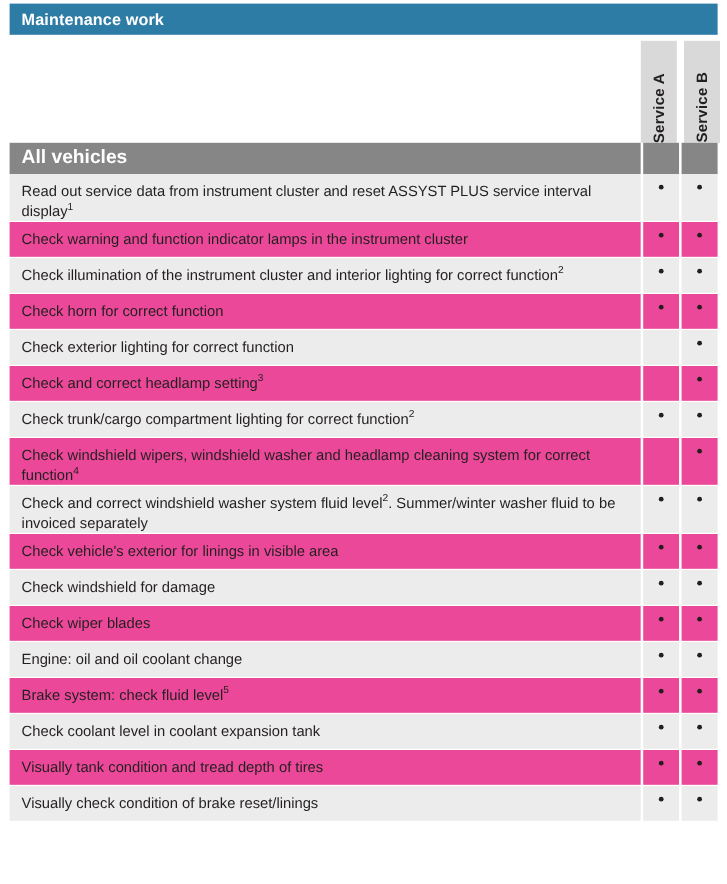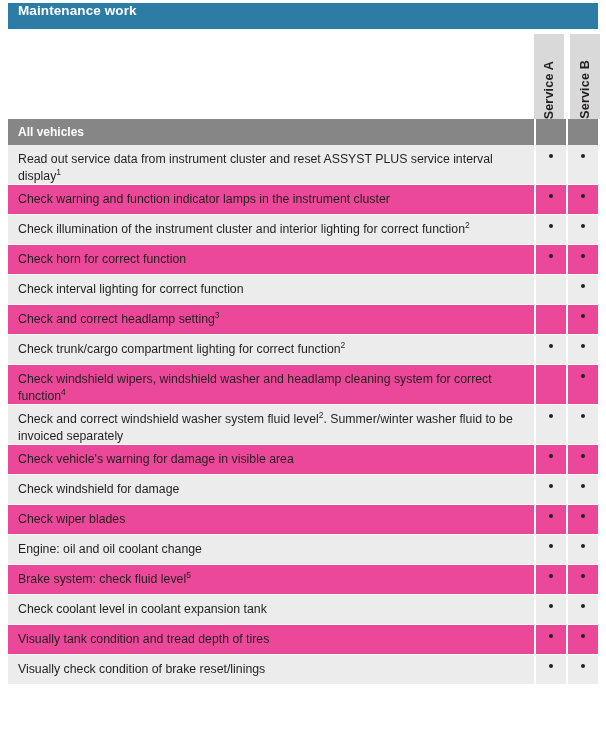--- a/index.html
+++ b/index.html
@@ -24,20 +24,21 @@
 
   
   .title-bar {
     position: absolute;
     left: 8px;
     top: 3px;
     width: 590px;
     height: 26px;
     background: #2d7ca6;
     display: flex;
+    align-items: center;
     box-sizing: border-box;
     padding-left: 10px;
   }
   .title-bar .title-text {
     color: #ffffff;
     font-size: 13.5px;
     font-weight: bold;
     letter-spacing: 0.1px;
   }
 
@@ -75,21 +76,21 @@
     display: flex;
   }
   .section-head .sh-label {
     width: 526px;
     background: #868686;
     display: flex;
     align-items: center;
     box-sizing: border-box;
     padding-left: 10px;
     color: #ffffff;
-    font-size: 12px;
+    font-size: 16px;
     font-weight: bold;
   }
   .section-head .sh-gap { width: 2px; background: #ffffff; }
   .section-head .sh-cell { width: 30px; background: #868686; }
 
   
   .rows {
     position: absolute;
     left: 8px;
     top: 145px;
@@ -200,21 +201,21 @@
         <div class="gap"></div>
         <div class="cell mark">
           <span class="dot"></span>
         </div>
         <div class="gap"></div>
         <div class="cell mark">
           <span class="dot"></span>
         </div>
       </div>
       <div class="row odd">
-        <div class="cell label">Check interval lighting for correct function</div>
+        <div class="cell label">Check exterior lighting for correct function</div>
         <div class="gap"></div>
         <div class="cell mark">
           <span class="dot hidden"></span>
         </div>
         <div class="gap"></div>
         <div class="cell mark">
           <span class="dot"></span>
         </div>
       </div>
       <div class="row even">
@@ -255,21 +256,21 @@
         <div class="gap"></div>
         <div class="cell mark">
           <span class="dot"></span>
         </div>
         <div class="gap"></div>
         <div class="cell mark">
           <span class="dot"></span>
         </div>
       </div>
       <div class="row even">
-        <div class="cell label">Check vehicle's warning for damage in visible area</div>
+        <div class="cell label">Check vehicle's exterior for linings in visible area</div>
         <div class="gap"></div>
         <div class="cell mark">
           <span class="dot"></span>
         </div>
         <div class="gap"></div>
         <div class="cell mark">
           <span class="dot"></span>
         </div>
       </div>
       <div class="row odd">

